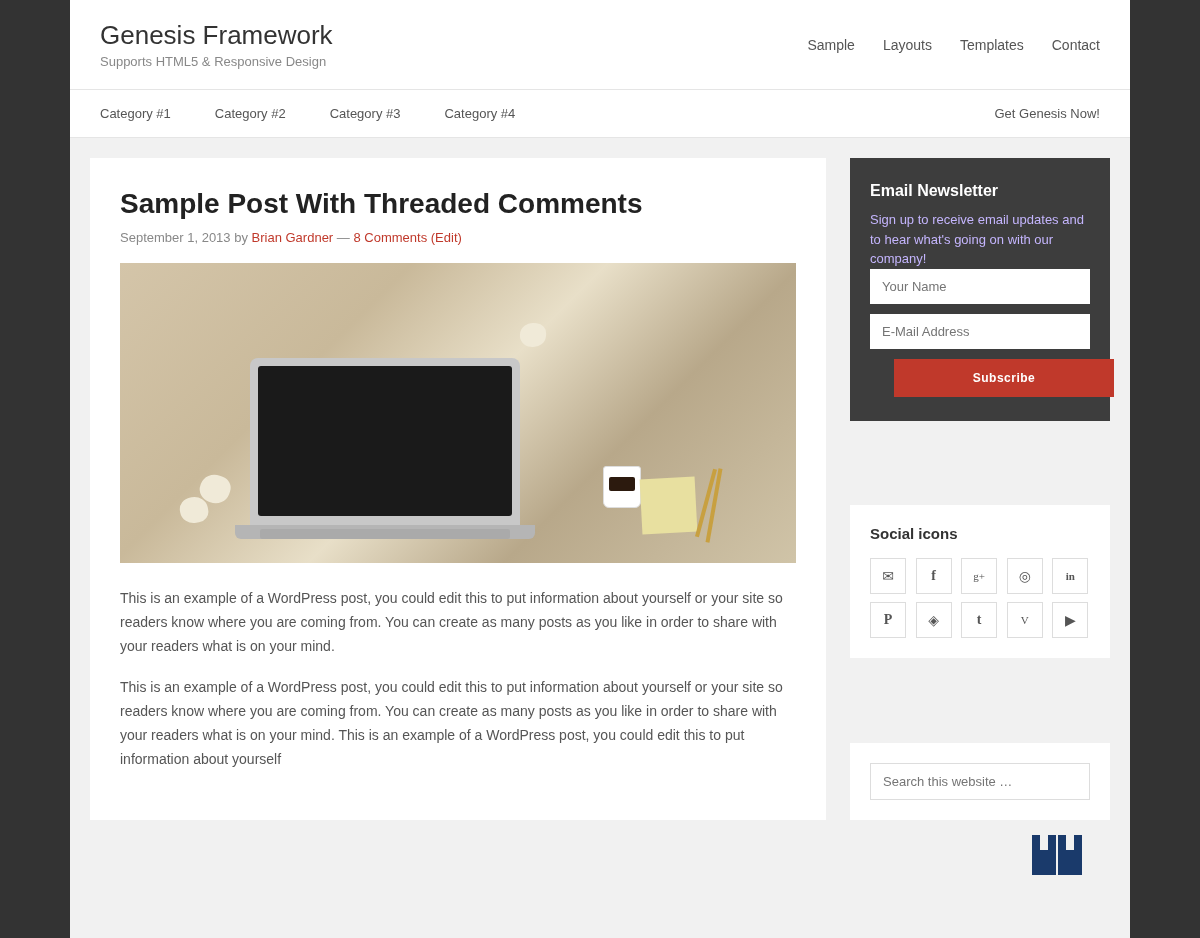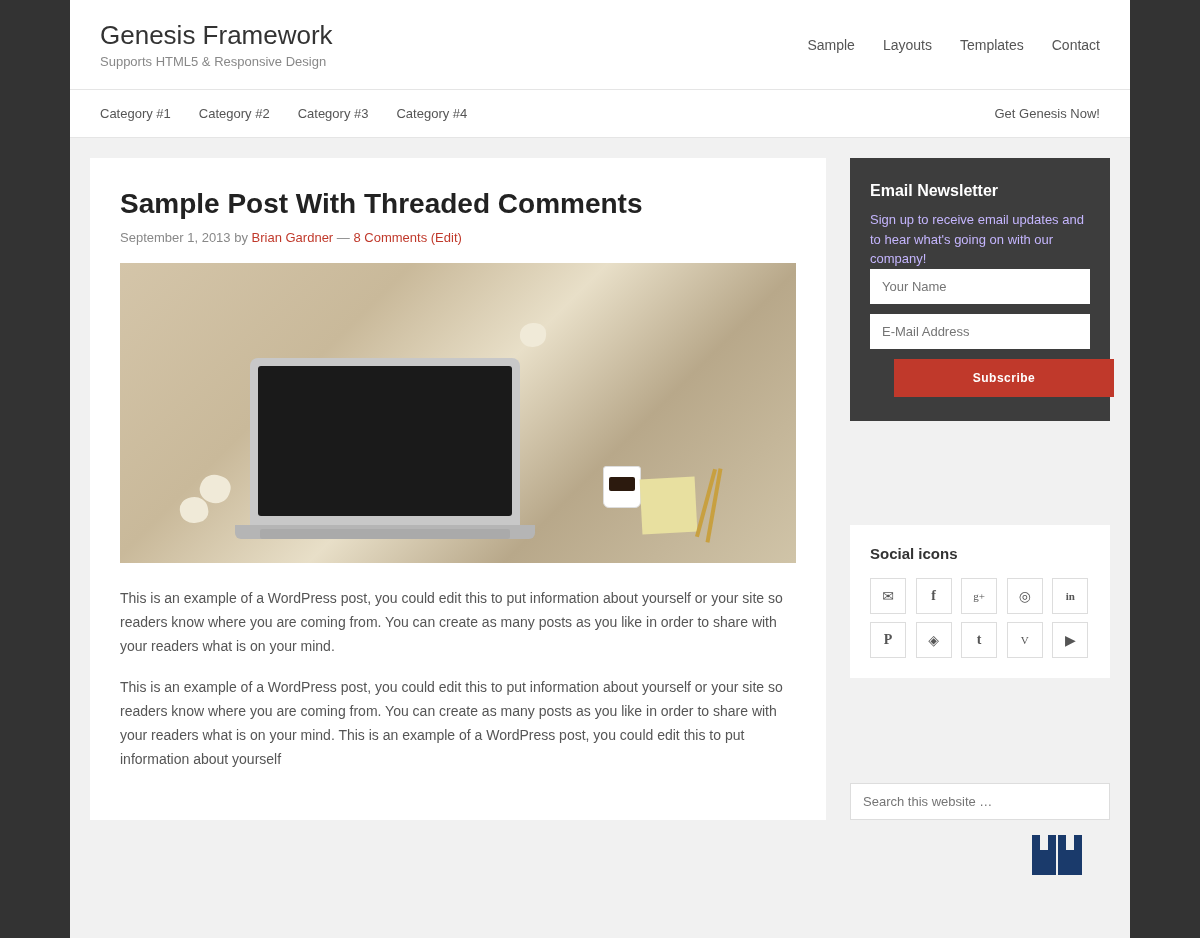--- a/index.html
+++ b/index.html
@@ -51,21 +51,21 @@
     .secondary-nav {
       background: #fff;
       padding: 0 30px;
       display: flex;
       align-items: center;
       justify-content: space-between;
       border-bottom: 1px solid #e5e5e5;
     }
     .secondary-nav-links {
       display: flex;
-      gap: 28px;
+      gap: 44px;
     }
     .secondary-nav a {
       text-decoration: none;
       color: #555;
       font-size: 13px;
       font-family: 'Arial', sans-serif;
       padding: 16px 0;
       display: block;
     }
     .get-genesis {
@@ -199,20 +199,21 @@
       justify-content: center;
       cursor: pointer;
       font-size: 14px;
       color: #555;
       text-decoration: none;
       background: #fff;
     }
     
     .widget-search {
       background: #fff;
+      padding: 20px;
     }
     .widget-search input[type="search"] {
       width: 100%;
       padding: 10px 12px;
       border: 1px solid #ddd;
       font-size: 13px;
       font-family: 'Arial', sans-serif;
       color: #aaa;
       outline: none;
     }

